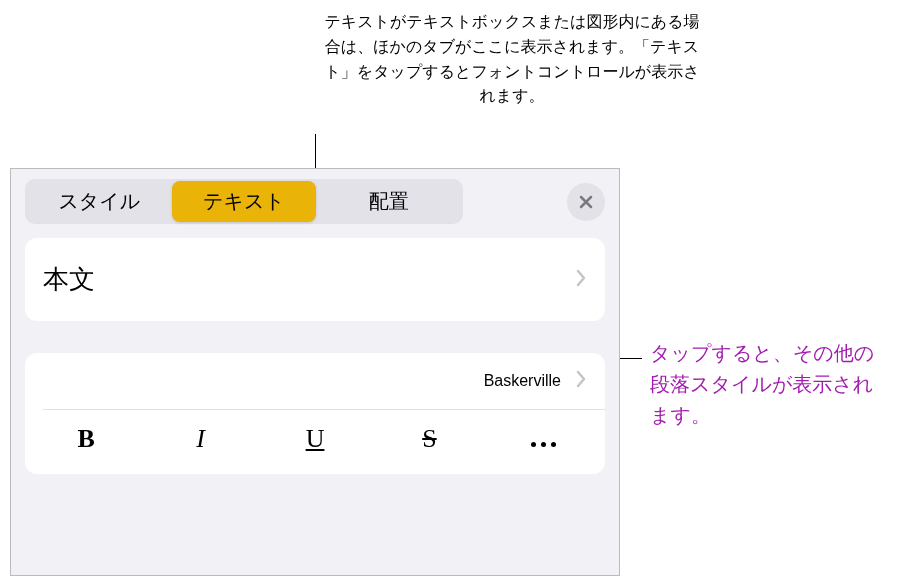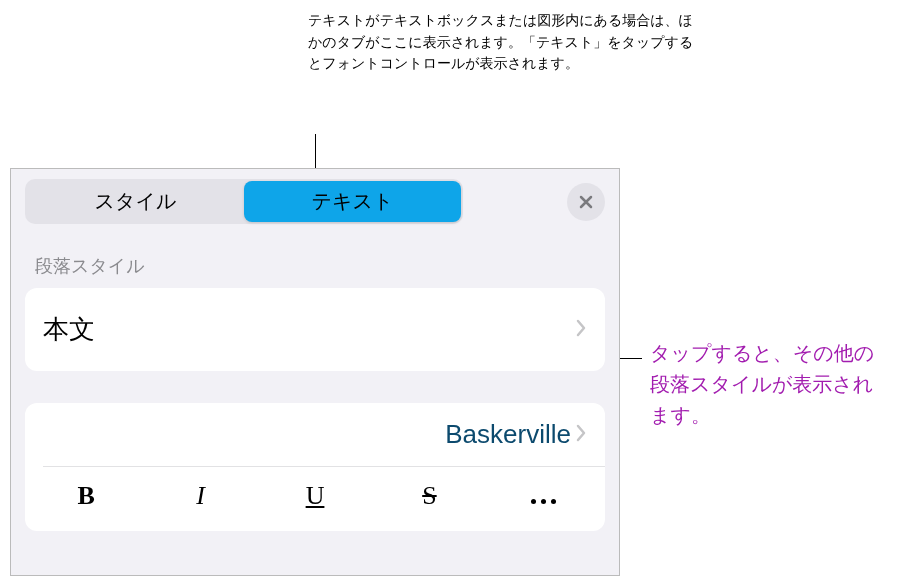--- a/index.html
+++ b/index.html
@@ -6,25 +6,26 @@
     body {
       font-family: -apple-system, "Hiragino Sans", "Hiragino Kaku Gothic ProN", sans-serif;
       background: #fff;
       width: 902px;
       height: 585px;
       position: relative;
     }
     .callout-top {
       position: absolute;
       top: 10px;
-      left: 308px;
+      left: 317px;
       width: 390px;
-      font-size: 14px;
+      font-size: 16px;
       line-height: 1.55;
       color: #000;
+      text-align: center;
     }
     .callout-right {
       position: absolute;
       top: 338px;
       left: 650px;
       width: 240px;
       font-size: 20px;
       line-height: 1.55;
       color: #a21caf;
     }
@@ -70,21 +71,21 @@
     .segment {
       flex: 1;
       text-align: center;
       padding: 7px 0;
       font-size: 20px;
       border-radius: 8px;
       color: #000;
       cursor: pointer;
     }
     .segment.active {
-      background: #0ea5e9;
+      background: #eab308;
       box-shadow: 0 1px 3px rgba(0,0,0,0.15);
     }
     .close-btn {
       margin-left: auto;
       width: 38px;
       height: 38px;
       border-radius: 50%;
       background: #E3E2E8;
       display: flex;
       align-items: center;
@@ -114,23 +115,23 @@
     }
     .row-label {
       font-size: 26px;
       color: #000;
     }
     .row-label.small {
       font-size: 23px;
     }
     .row-value {
       margin-left: auto;
-      font-size: 26px;
-      color: #0c4a6e;
-      margin-right: 4px;
+      font-size: 16px;
+      color: #000000;
+      margin-right: 14px;
     }
     .chevron {
       color: #C5C5C7;
     }
     .row-divider {
       height: 1px;
       background: #E2E2E4;
       margin-left: 18px;
     }
     .format-row {
@@ -170,29 +171,29 @@
 <div class="callout-line-top"></div>
 
 <div class="callout-right">タップすると、その他の段落スタイルが表示されます。</div>
 <div class="callout-line-right"></div>
 
 <div class="panel">
   <div class="tabbar">
     <div class="segmented">
       <div class="segment">スタイル</div>
       <div class="segment active">テキスト</div>
+      <div class="segment">配置</div>
     </div>
     <div class="close-btn">
       <svg viewBox="0 0 16 16">
         <path d="M3 3 L13 13 M13 3 L3 13" stroke="#7A7A7E" stroke-width="2.5" stroke-linecap="round" fill="none"></path>
       </svg>
     </div>
   </div>
 
-  <div class="section-label">段落スタイル</div>
 
   <div class="row-group">
     <div class="row para-style-row">
       <span class="row-label">本文</span>
       <span class="row-value"></span>
       <span class="chevron">
         <svg width="12" height="20" viewBox="0 0 12 20">
             <path d="M3 3 L9 10 L3 17" stroke="#C5C5C7" stroke-width="2.5" fill="none" stroke-linecap="round" stroke-linejoin="round"></path>
           </svg>
       </span>

